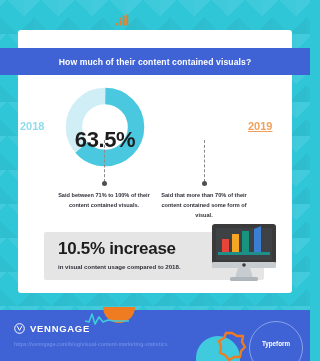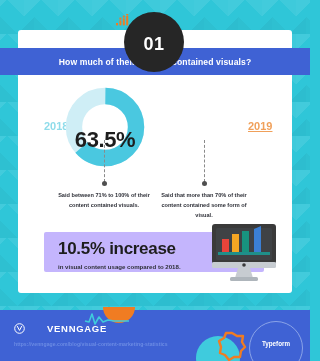--- a/index.html
+++ b/index.html
@@ -30,21 +30,21 @@
 
   
   .badge{position:absolute;left:124px;top:12px;width:60px;height:60px;border-radius:50%;
     background:#262626;display:flex;align-items:center;justify-content:center;}
   .badge .num{color:#ffffff;font-size:18px;font-weight:bold;letter-spacing:.5px;margin-top:4px;}
   .spark{position:absolute;left:116px;top:14px;width:14px;height:12px;}
 
   
   .donuts{position:absolute;left:0;top:86px;width:310px;height:82px;}
   .year{position:absolute;top:34px;font-size:11px;font-weight:bold;}
-  .year.left{left:20px;color:#8fdcea;margin-left:24px;}
+  .year.left{left:20px;color:#8fdcea;}
   .year.right{left:248px;color:#f0a05a;text-decoration:underline;}
 
   .donut{position:absolute;top:0;width:82px;height:82px;}
   .donut.d1{left:64px;}
   .donut.d2{left:164px;}
   .donut .val{position:absolute;left:0;top:13px;width:82px;height:82px;
     display:flex;align-items:center;justify-content:center;
     font-size:22px;font-weight:bold;color:#1d1d1d;letter-spacing:-.4px;}
 
   .stem{position:absolute;width:0;border-left:1.4px dashed #8a8a8a;}
@@ -54,39 +54,39 @@
   .dot.p1{left:101.5px;top:181px;}
   .dot.p2{left:201.5px;top:181px;}
 
   
   .cap{position:absolute;top:191px;width:92px;font-size:5.6px;line-height:1.75;
     color:#2e3038;font-weight:bold;text-align:center;}
   .cap.c1{left:58px;}
   .cap.c2{left:158px;}
 
   
-  .inc{position:absolute;left:44px;top:232px;width:220px;height:40px;background:#c4b5fd;border-radius:2px;}
+  .inc{position:absolute;left:44px;top:232px;width:220px;height:48px;background:#e5e5e5;border-radius:2px;}
   .inc .big{position:absolute;left:14px;top:7px;font-size:17px;font-weight:bold;color:#1d1d1d;letter-spacing:-.3px;}
   .inc .sub{position:absolute;left:14px;top:31px;font-size:6.1px;font-weight:bold;color:#2e3038;}
 
   
   .monitor{position:absolute;left:208px;top:222px;width:72px;height:62px;}
 
   
   .footer{position:absolute;left:0;top:310px;width:310px;height:51px;background:#3f62d4;overflow:hidden;}
   .f-circle{position:absolute;left:196px;top:336px;width:44px;height:44px;border-radius:50%;background:#3fcbdd;}
   .f-orange{position:absolute;left:103px;top:307px;width:32px;height:16px;
     border-radius:0 0 16px 16px;background:#f07c22;}
   .f-wave{position:absolute;left:84px;top:310px;width:46px;height:16px;}
   .f-star{position:absolute;left:216px;top:331px;width:32px;height:30px;}
   .f-ring{position:absolute;left:249px;top:321px;width:52px;height:52px;border-radius:50%;
     border:1px solid #8aa3e8;}
   .typeform{position:absolute;left:258px;top:340px;width:36px;text-align:center;
     color:#ffffff;font-size:6.3px;font-weight:bold;}
-  .brand{position:absolute;left:14px;top:323px;display:flex;align-items:center;gap:22px;}
+  .brand{position:absolute;left:14px;top:323px;display:flex;align-items:center;gap:5px;}
   .brand .bname{color:#ffffff;font-size:9.5px;font-weight:bold;letter-spacing:.7px;}
   .url{position:absolute;left:14px;top:341px;color:#6c8ce4;font-size:5.1px;font-weight:bold;letter-spacing:.05px;}
 </style>
 </head>
 <body>
 
 <div id="page">
 
   <div class="bg-pattern"></div>
 
@@ -99,23 +99,20 @@
   <svg class="spark" viewBox="0 0 14 12">
     <rect x="0" y="9" width="2" height="2.4" fill="#f07c22"></rect>
     <rect x="3.4" y="6.4" width="2" height="5" fill="#f07c22"></rect>
     <rect x="3.4" y="3.6" width="2" height="2" fill="#f07c22"></rect>
     <rect x="6.8" y="4.4" width="2" height="7" fill="#f07c22"></rect>
     <rect x="6.8" y="1.6" width="2" height="2" fill="#f07c22"></rect>
     <rect x="10.2" y="2" width="2" height="9.4" fill="#f07c22"></rect>
     <rect x="10.2" y="-0.6" width="2" height="2" fill="#f07c22"></rect>
   </svg>
 
-  <div class="badge">
-    <span class="num">01</span>
-  </div>
 
   <div class="donuts">
     <div class="year left">2018</div>
     <div class="year right">2019</div>
 
     <div class="donut d1">
       <svg viewBox="0 0 42 42" width="82" height="82">
         <circle cx="21" cy="21" r="15.9" fill="none" stroke="#cfeef6" stroke-width="8.4"></circle>
         <circle id="arc1" cx="21" cy="21" r="15.9" fill="none" stroke="#4ac8e0" stroke-width="8.4" stroke-dasharray="63.5 36.5" stroke-dashoffset="25" transform="rotate(0 21 21)"></circle>
       </svg>

